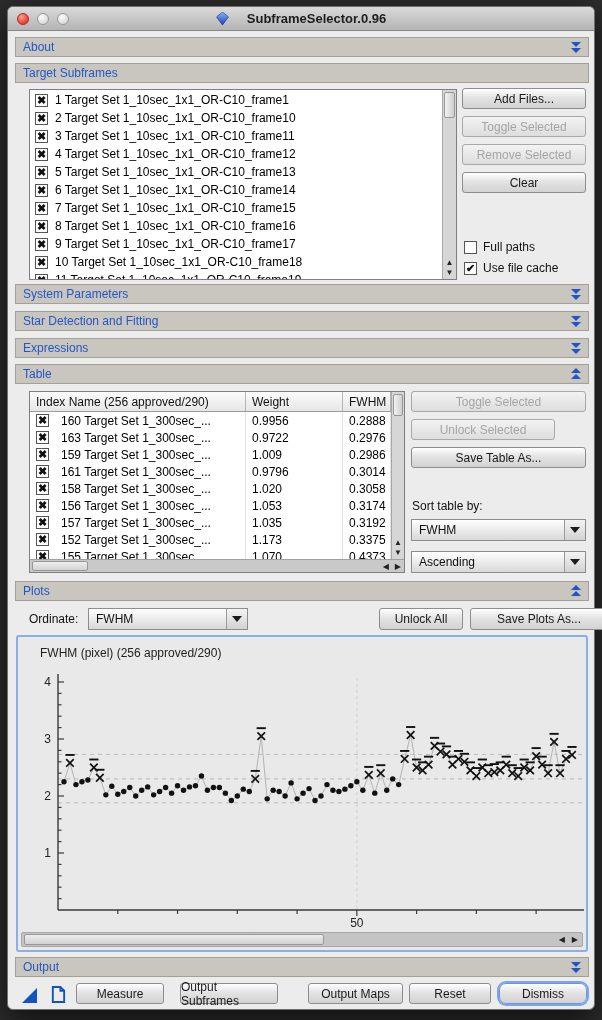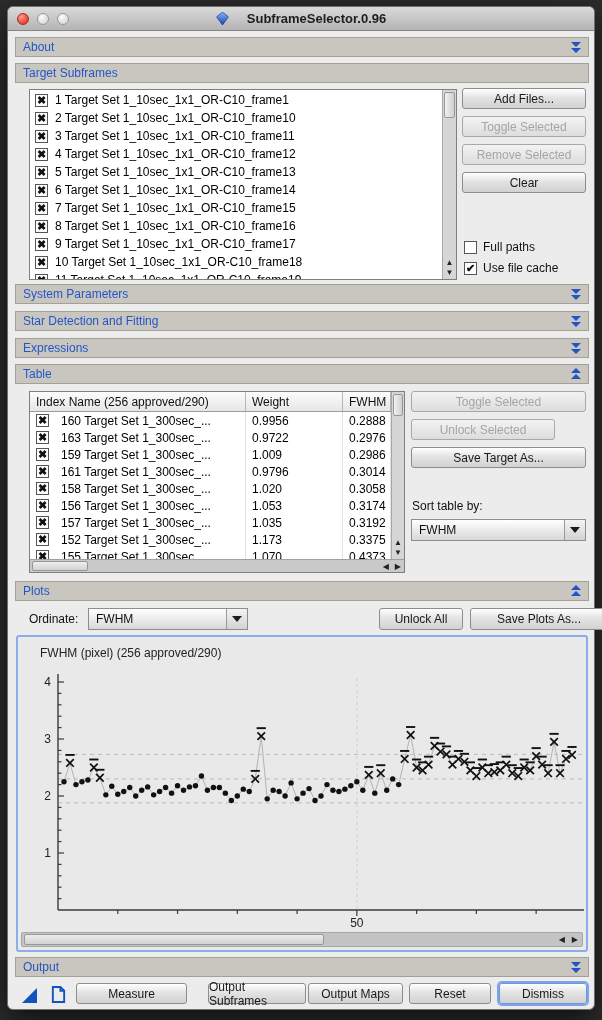--- a/index.html
+++ b/index.html
@@ -25,21 +25,21 @@
   .chev{margin-left:auto;display:flex;flex-direction:column;align-items:center;}
   .chev i{display:block;width:0;height:0;border-left:5px solid transparent;border-right:5px solid transparent;}
   .chev.down i{border-top:5px solid #1f55c8;margin-top:1px;}
   .chev.up i{border-bottom:5px solid #1f55c8;margin-bottom:1px;}
 
   
   .btn{position:absolute;height:21px;background:linear-gradient(#ffffff,#e3e3e3 45%,#d2d2d2);
        border:1px solid #8d8d8d;border-radius:3px;font-size:12px;color:#1a1a1a;
        display:flex;align-items:center;justify-content:center;}
   .btn.disabled{color:#a5a5a5;background:linear-gradient(#f3f3f3,#dddddd);border-color:#a8a8a8;}
-  .btn.focused{box-shadow:0 0 0 2px #7ca3ec;border-color:#6d95de;}
+  .btn.focused{box-shadow:0 0 0 2px #7ca3ec;border-color:#6d95de;border-radius:7px;}
   .dd{position:absolute;height:22px;background:linear-gradient(#ffffff,#d8d8d8);border:1px solid #8d8d8d;
       display:flex;align-items:center;padding-left:7px;font-size:12px;color:#111;}
   .dd .arrow-seg{position:absolute;right:0;top:0;bottom:0;width:21px;border-left:1px solid #9a9a9a;
       display:flex;align-items:center;justify-content:center;background:linear-gradient(#f4f4f4,#d2d2d2);}
   .tri-down{width:0;height:0;border-left:5px solid transparent;border-right:5px solid transparent;border-top:6px solid #1c1c1c;}
   .cbx{width:13px;height:13px;background:#fff;border:1px solid #555;font-size:11px;line-height:11px;
        text-align:center;font-weight:bold;color:#111;flex:none;}
   .cbx-row{position:absolute;display:flex;align-items:center;gap:6px;font-size:12px;color:#111;}
 
   
@@ -311,24 +311,30 @@
       <div class="thumb" style="width:56px"></div>
       <div class="arrows">
         <span>◀</span>
         <span>▶</span>
       </div>
     </div>
   </div>
 
   <div class="btn disabled" style="left:403px;top:384px;width:175px">Toggle Selected</div>
   <div class="btn disabled" style="left:403px;top:412px;width:144px">Unlock Selected</div>
-  <div class="btn" style="left:403px;top:440px;width:175px">Save Target As...</div>
+  <div class="btn" style="left:403px;top:440px;width:175px">Save Table As...</div>
   <div class="sort-label" style="left:404px;top:492px">Sort table by:</div>
   <div class="dd" style="left:403px;top:512px;width:175px">
     <span>FWHM</span>
+    <span class="arrow-seg">
+        <span class="tri-down"></span>
+      </span>
+  </div>
+  <div class="dd" style="left:403px;top:544px;width:175px">
+    <span>Ascending</span>
     <span class="arrow-seg">
         <span class="tri-down"></span>
       </span>
   </div>
 
   <div class="sec" style="top:574px">
     <span>Plots</span>
     <span class="chev up">
         <i></i>
         <i></i>
@@ -564,19 +570,19 @@
       </span>
   </div>
 
   <svg class="foot-icon" style="left:13px;top:980px" viewBox="0 0 17 17">
     <polygon points="16,1 16,16 1,16" fill="#1254be"></polygon>
   </svg>
   <svg class="foot-icon" style="left:42px;top:979px" viewBox="0 0 16 18">
     <path d="M2,1 L10,1 L14,5 L14,17 L2,17 Z" fill="none" stroke="#1254be" stroke-width="2"></path>
     <path d="M10,1 L10,5 L14,5" fill="none" stroke="#1254be" stroke-width="2"></path>
   </svg>
-  <div class="btn" style="left:68px;top:976px;width:111px">Measure</div>
-  <div class="btn" style="left:200px;top:976px;width:98px">Output Subframes</div>
+  <div class="btn" style="left:68px;top:976px;width:88px">Measure</div>
+  <div class="btn" style="left:172px;top:976px;width:98px">Output Subframes</div>
   <div class="btn" style="left:300px;top:976px;width:95px">Output Maps</div>
   <div class="btn" style="left:401px;top:976px;width:82px">Reset</div>
   <div class="btn focused" style="left:491px;top:976px;width:88px">Dismiss</div>
 
 </div>
 
 </body></html>

